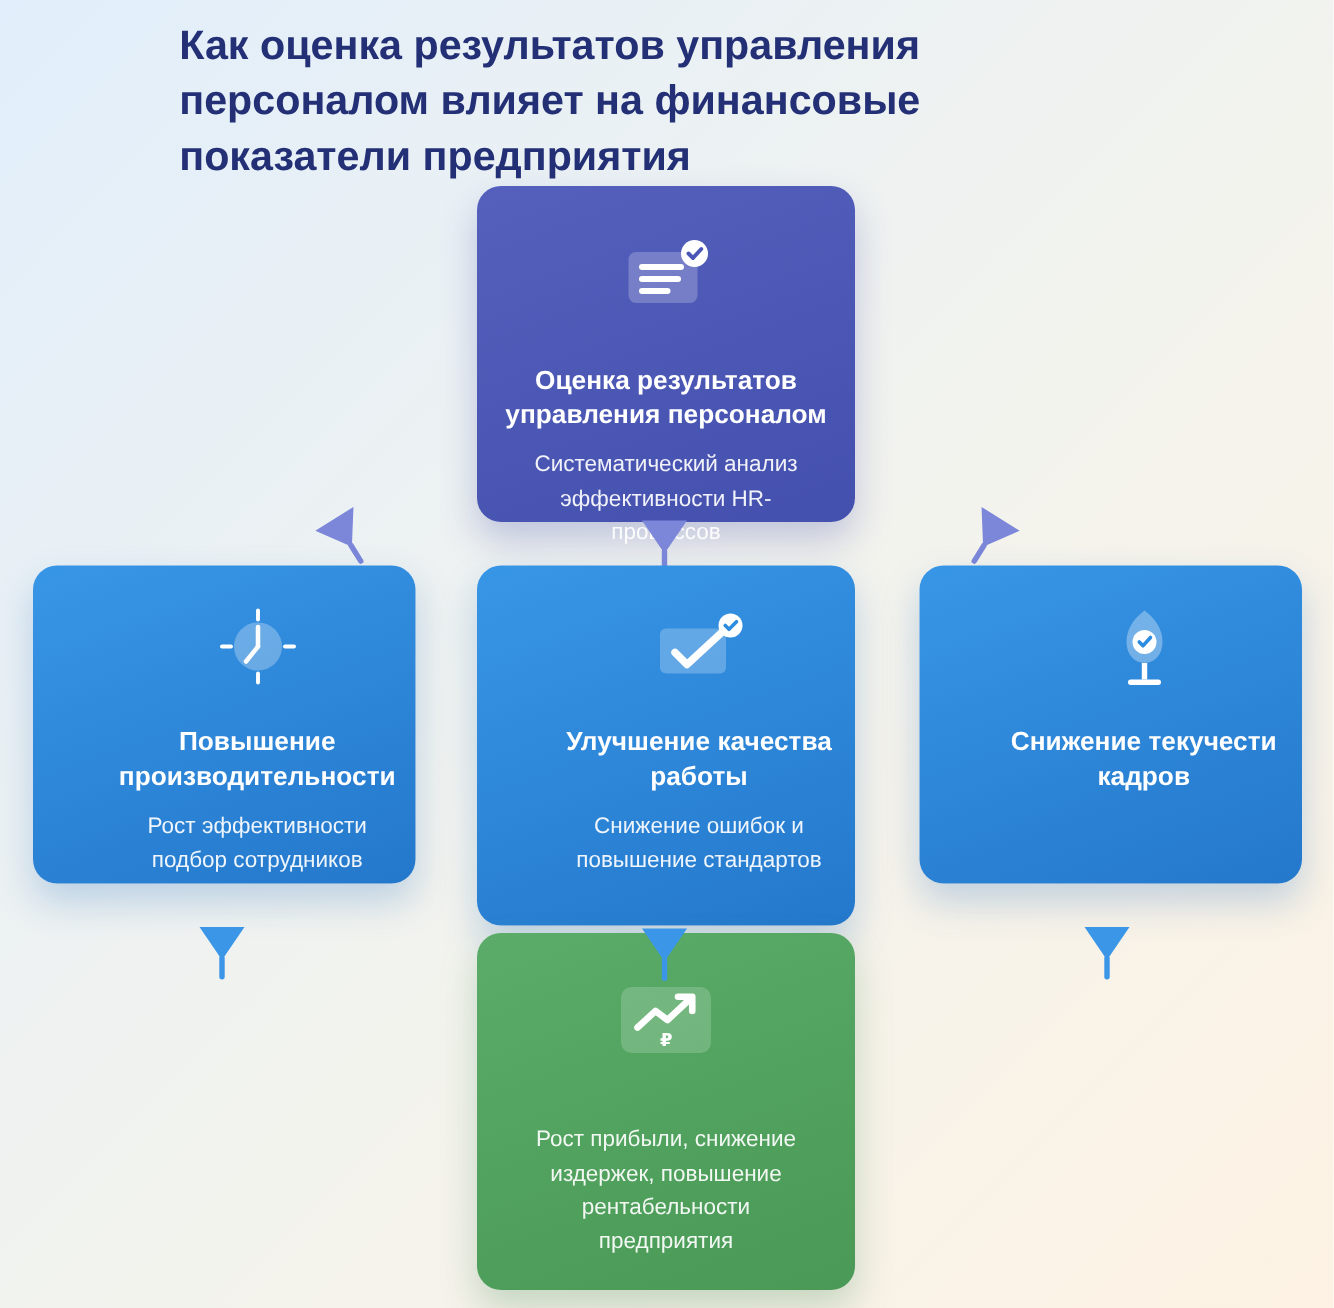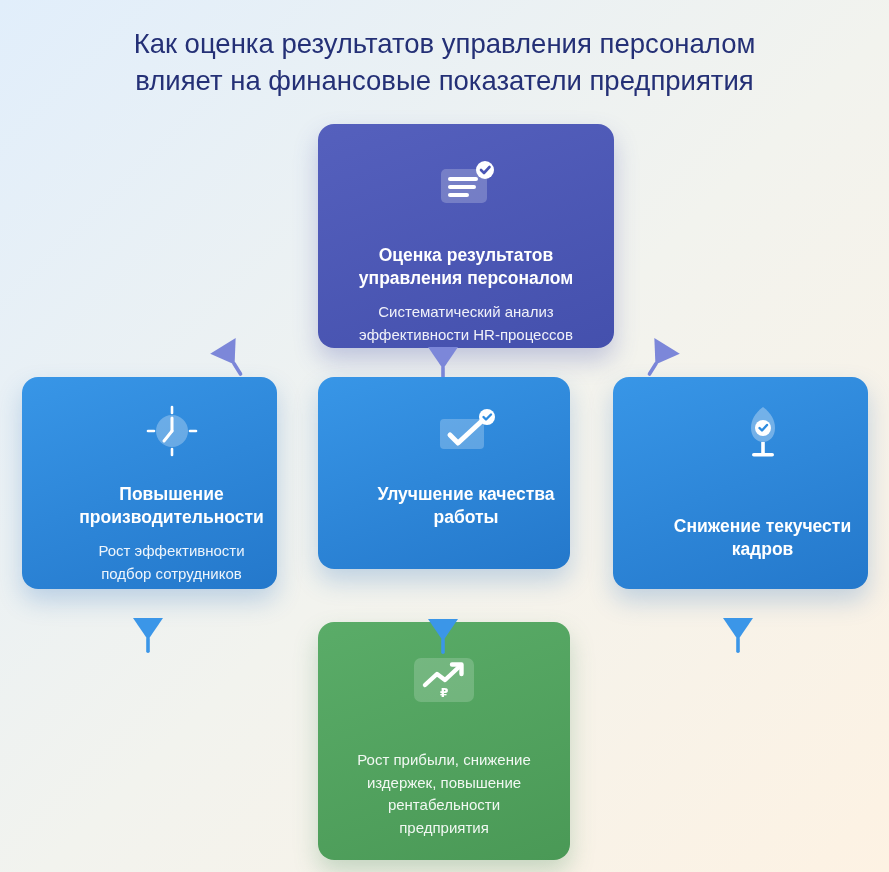--- a/index.html
+++ b/index.html
@@ -6,23 +6,22 @@
   html, body { width: 889px; height: 872px; }
   body {
     font-family: "Liberation Sans", "DejaVu Sans", sans-serif;
     background: linear-gradient(135deg, #e1eefb 0%, #f2f3ee 52%, #fdf2e3 100%);
     overflow: hidden;
   }
   .canvas { position: relative; width: 889px; height: 872px; }
 
   .page-title {
     position: absolute; top: 11px; left: 0; right: 0;
-    margin: 14px auto; max-width: 650px;
-    text-align: center;
-    font-size: 27.5px; font-weight: 400; line-height: 1.35;
+    margin: 0 auto; max-width: 650px;
+    font-size: 27.5px; font-weight: 700; line-height: 1.35;
     color: #243076;
   }
 
   .card {
     position: absolute;
     border-radius: 16px;
     color: #fff;
     display: flex; flex-direction: column; align-items: center;
     text-align: center;
   }
@@ -33,24 +32,24 @@
   .card-blue {
     background: linear-gradient(160deg, #3896e7 0%, #2478cb 100%);
     box-shadow: 0 12px 24px rgba(40, 110, 190, 0.25);
     padding-left: 44px;
   }
   .card-green {
     background: linear-gradient(160deg, #5aac68 0%, #4a9956 100%);
     box-shadow: 0 12px 24px rgba(70, 140, 90, 0.28);
   }
 
-  #card-evaluation  { left: 318px; top: 124px; width: 296px; height: 224px; padding-top: 34px; }
+  #card-evaluation  { left: 318px; top: 124px; width: 252px; height: 224px; padding-top: 34px; }
   #card-productivity{ left:  22px; top: 377px; width: 255px; height: 212px; padding-top: 26px; }
-  #card-quality     { left: 318px; top: 377px; width: 252px; height: 192px; padding-top: 26px; }
-  #card-turnover    { left: 613px; top: 377px; width: 255px; height: 212px; padding-top: 26px; gap: 32px; }
+  #card-quality     { left: 318px; top: 377px; width: 252px; height: 240px; padding-top: 26px; }
+  #card-turnover    { left: 613px; top: 377px; width: 255px; height: 212px; padding-top: 26px; }
   #card-finance     { left: 318px; top: 622px; width: 252px; height: 238px; padding-top: 30px; }
 
   .icon-wrap { height: 56px; display: flex; align-items: center; justify-content: center; margin-bottom: 24px; }
   #card-evaluation .icon-wrap { margin-bottom: 30px; }
 
   .card-title {
     font-size: 17.5px; font-weight: 700; line-height: 1.32;
     padding: 0 12px; margin-bottom: 11px;
   }
   .card-subtitle {
@@ -132,20 +131,21 @@
   <div class="card card-blue" id="card-quality">
     <div class="icon-wrap">
       <svg width="64" height="50" viewBox="0 0 64 50" fill="none">
         <rect x="6" y="13" width="44" height="30" rx="4" fill="rgba(255,255,255,0.24)"></rect>
         <path d="M16 29 l8 8 L50 13" stroke="#fff" stroke-width="5" stroke-linecap="round" stroke-linejoin="round" fill="none"></path>
         <circle cx="53" cy="11" r="8" fill="#fff"></circle>
         <path d="M49.5 11 l2.5 2.5 l5 -5" stroke="#2e8ce0" stroke-width="2.4" stroke-linecap="round" stroke-linejoin="round" fill="none"></path>
       </svg>
     </div>
     <div class="card-title">Улучшение качества работы</div>
+    <div class="card-subtitle">Снижение ошибок и повышение стандартов</div>
   </div>
 
   <div class="card card-blue" id="card-turnover">
     <div class="icon-wrap">
       <svg width="48" height="56" viewBox="0 0 48 56" fill="none">
         <path d="M24 4 C32 10 36 17 36 25 C36 33.5 30.5 39 24 39 C17.5 39 12 33.5 12 25 C12 17 16 10 24 4 Z" fill="rgba(255,255,255,0.32)"></path>
         <circle cx="24" cy="25" r="8" fill="#fff"></circle>
         <path d="M20.5 25 l2.5 2.5 l5 -5.5" stroke="#2e8ce0" stroke-width="2.4" stroke-linecap="round" stroke-linejoin="round" fill="none"></path>
         <rect x="22.2" y="39" width="3.6" height="11" fill="#fff"></rect>
         <rect x="13" y="50" width="22" height="3.6" rx="1.8" fill="#fff"></rect>

